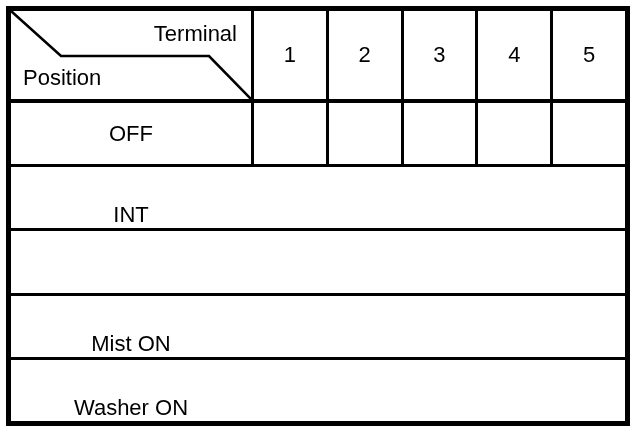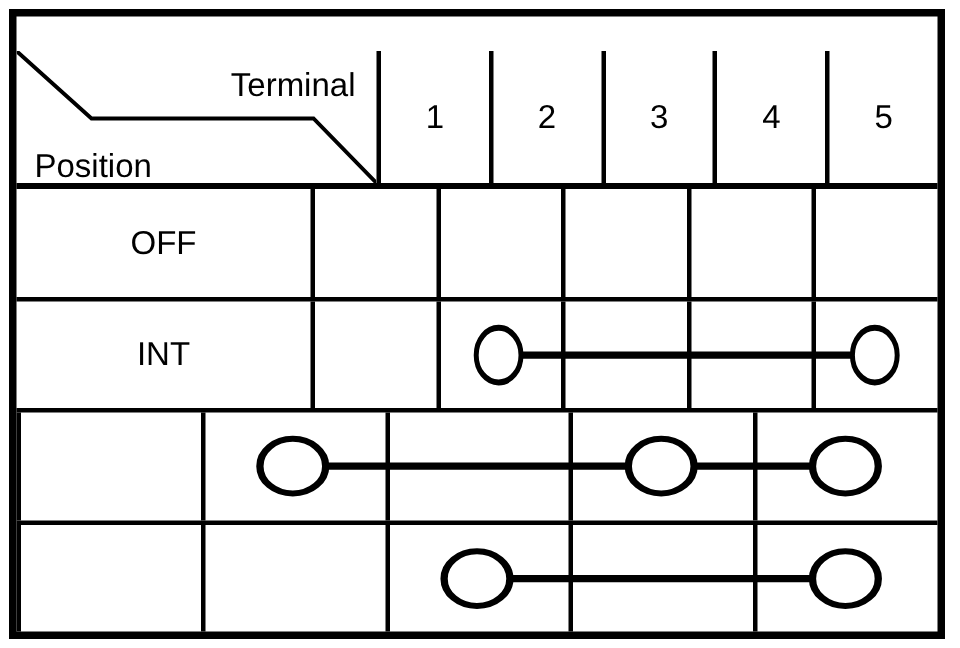--- a/index.html
+++ b/index.html
@@ -27,21 +27,20 @@
     flex-direction: column;
     background: #ffffff;
   }
   
   .header-row {
     height: 92px;
     box-sizing: border-box;
     border-bottom: 4px solid #000000;
     display: flex;
     flex: none;
-    margin-top: 23px;
   }
   .corner-cell {
     width: 240px;
     flex: none;
     position: relative;
     overflow: hidden;
   }
   .corner-cell svg {
     position: absolute;
     inset: 0;
@@ -50,21 +49,21 @@
   }
   .corner-top {
     position: absolute;
     top: 12px;
     right: 14px;
     font-size: 22px;
     line-height: 1;
   }
   .corner-bottom {
     position: absolute;
-    bottom: 0;
+    bottom: 10px;
     left: 12px;
     font-size: 22px;
     line-height: 1;
   }
   .terminals {
     flex: 1;
     display: flex;
   }
   .hcell {
     flex: 1;
@@ -81,23 +80,24 @@
     display: flex;
     flex-direction: column;
   }
   .row {
     flex: 1;
     display: flex;
     box-sizing: border-box;
   }
   .row + .row {
     border-top: 3px solid #000000;
+    align-items: flex-end;
   }
   .label-cell {
-    width: 196px;
+    width: 240px;
     flex: none;
     display: flex;
     align-items: center;
     justify-content: center;
     font-size: 22px;
   }
   .conn {
     flex: 1;
     position: relative;
     display: flex;
@@ -195,30 +195,50 @@
               <line x1="113.4" x2="340.2" y1="26.5" y2="26.5" stroke="#000000" stroke-width="3.5"></line>
               <circle cx="113.4" cy="26.5" r="13.5" fill="#ffffff" stroke="#000000" stroke-width="3"></circle>
               <circle cx="264.6" cy="26.5" r="13.5" fill="#ffffff" stroke="#000000" stroke-width="3"></circle>
               <circle cx="340.2" cy="26.5" r="13.5" fill="#ffffff" stroke="#000000" stroke-width="3"></circle>
             </svg>
           </div>
   </div>
 
 
   <div class="row">
+    <div class="label-cell">
+      <span>Mist ON</span>
+    </div>
     <div class="conn">
             <div class="cell"></div>
             <div class="cell"></div>
             <div class="cell"></div>
             <div class="cell"></div>
             <div class="cell"></div>
             <svg class="conn-svg" viewBox="0 0 378 53" preserveAspectRatio="none">
               <line x1="189" x2="340.2" y1="26.5" y2="26.5" stroke="#000000" stroke-width="3.5"></line>
               <circle cx="189" cy="26.5" r="13.5" fill="#ffffff" stroke="#000000" stroke-width="3"></circle>
               <circle cx="340.2" cy="26.5" r="13.5" fill="#ffffff" stroke="#000000" stroke-width="3"></circle>
             </svg>
           </div>
   </div>
 
+  <div class="row">
+    <div class="label-cell">
+      <span>Washer ON</span>
+    </div>
+    <div class="conn">
+            <div class="cell"></div>
+            <div class="cell"></div>
+            <div class="cell"></div>
+            <div class="cell"></div>
+            <div class="cell"></div>
+            <svg class="conn-svg" viewBox="0 0 378 53" preserveAspectRatio="none">
+              <line x1="37.8" x2="340.2" y1="26.5" y2="26.5" stroke="#000000" stroke-width="3.5"></line>
+              <circle cx="37.8" cy="26.5" r="13.5" fill="#ffffff" stroke="#000000" stroke-width="3"></circle>
+              <circle cx="340.2" cy="26.5" r="13.5" fill="#ffffff" stroke="#000000" stroke-width="3"></circle>
+            </svg>
+          </div>
+  </div>
 </div>
 
   </div>
 </div>
 
 </body></html>

